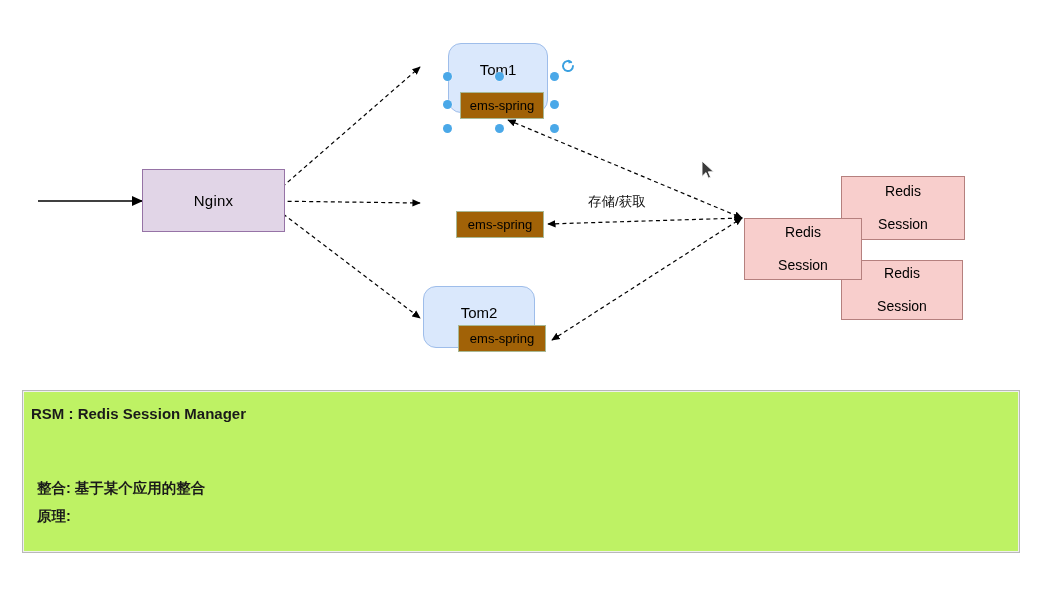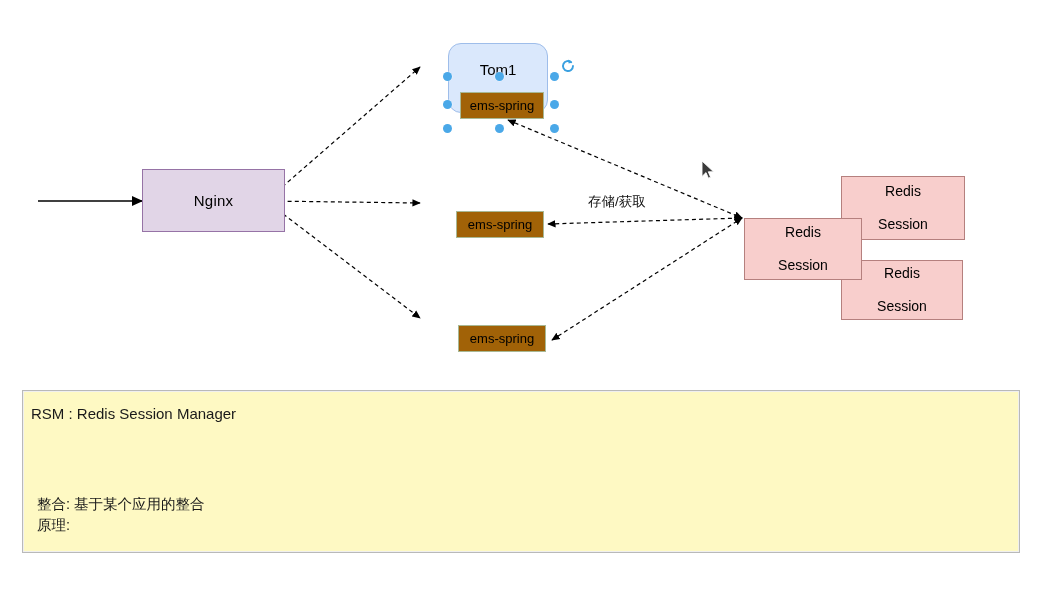--- a/index.html
+++ b/index.html
@@ -46,26 +46,27 @@
     background:#4aa8e8;box-shadow:0 0 0 0.5px rgba(255,255,255,.6);
   }
   .rotate-handle{position:absolute;width:16px;height:16px;}
 
   
   .cursor{position:absolute;width:14px;height:20px;}
 
   
   .panel{
     position:absolute;box-sizing:border-box;
-    background:#fef9c3;border:1px solid #b9b9b9;
+    background:#bef264;border:1px solid #b9b9b9;
     box-shadow:0 0 0 1px #efefef inset;
+    font-weight:bold;
   }
   .panel .ln{position:absolute;white-space:pre;color:#1a1a1a;}
   .p-title{font-size:15px;}
-  .p-cn{font-size:14.5px;margin-top:16px;}
+  .p-cn{font-size:14.5px;}
 </style>
 </head>
 <body>
 
 <div id="canvas">
 
   <svg class="layer">
     <defs>
       <marker id="ah" viewBox="0 0 10 10" refX="9" refY="5" markerWidth="7" markerHeight="7" orient="auto-start-reverse">
         <path d="M0,0.6 L10,5 L0,9.4 z" fill="#000"></path>
@@ -120,20 +121,23 @@
     <svg viewBox="0 0 16 16" width="16" height="16">
       <path d="M13 8a5 5 0 1 1-1.8-3.85" fill="none" stroke="#3aa0e0" stroke-width="1.9" stroke-linecap="round"></path>
       <path d="M8.2 1.4 L12.2 4.4 L8.6 5.6 z" fill="#3aa0e0"></path>
     </svg>
   </div>
 
   <div class="node ems" style="left:456px;top:211px;width:88px;height:27px;">
     <span>ems-spring</span>
   </div>
 
+  <div class="node tomcat" style="left:423px;top:286px;width:112px;height:62px;">
+    <span>Tom2</span>
+  </div>
   <div class="node ems" style="left:458px;top:325px;width:88px;height:27px;">
     <span>ems-spring</span>
   </div>
 
   <div class="edge-label" style="left:588px;top:160px;margin-top:33px;">存储/获取</div>
 
   <div class="cursor" style="left:701px;top:160px;">
     <svg viewBox="0 0 14 20" width="14" height="20">
       <path d="M1,1 L1,16.5 L5,12.6 L7.4,18.2 L9.6,17.2 L7.3,11.8 L12.6,11.8 z" fill="#3a3a3a" stroke="#ffffff" stroke-width="0.9"></path>
     </svg>
@@ -145,16 +149,16 @@
   <div class="node redis" style="left:841px;top:232px;width:122px;height:60px;">
     <span><span>Redis</span><br><span>Session</span></span>
   </div>
   <div class="node redis" style="left:744px;top:190px;width:118px;height:62px;">
     <span><span>Redis</span><br><span>Session</span></span>
   </div>
 
   <div class="panel" style="left:22px;top:390px;width:998px;height:163px;">
     <div class="ln p-title" style="left:8px;top:14px;">RSM : Redis Session Manager</div>
     <div class="ln p-cn" style="left:14px;top:88px;">整合: 基于某个应用的整合</div>
-    <div class="ln p-cn" style="left:14px;top:109px;">原理:</div>
+    <div class="ln p-cn" style="left:14px;top:116px;">原理:</div>
   </div>
 
 </div>
 
 </body></html>

